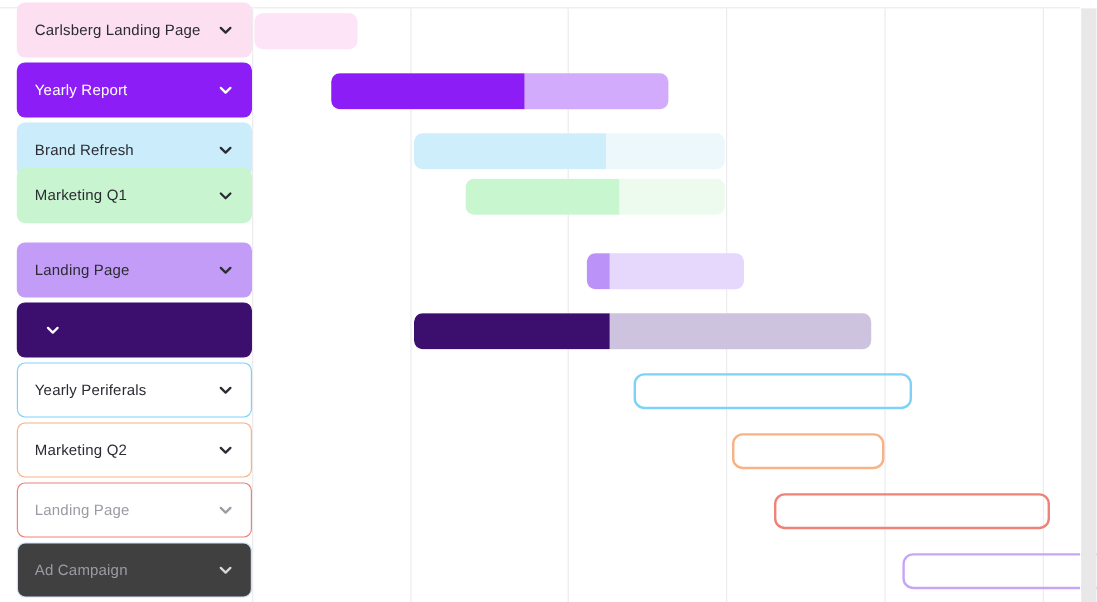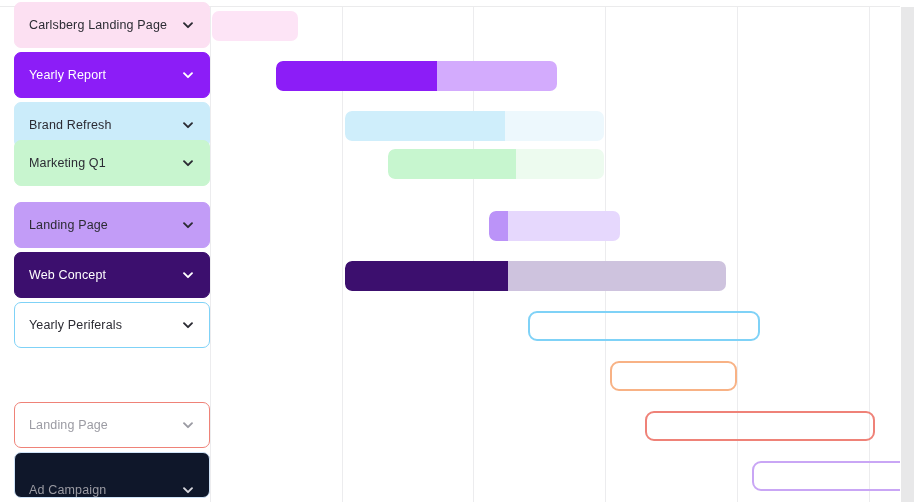--- a/index.html
+++ b/index.html
@@ -213,21 +213,20 @@
               <path d="M3 5.2 L7 9.2 L11 5.2" fill="none" stroke="#2b2b33" stroke-width="1.9" stroke-linecap="round" stroke-linejoin="round"></path>
             </svg>
           </span>
         </div>
         <div class="bar" style="left: 489px; width: 131px; background: rgb(230, 216, 253);">
           <div class="bar-progress" style="width: 19px; background: rgb(187, 147, 248);"></div>
         </div>
       </div>
       <div class="row" style="top: 250px;">
         <div class="task-pill light-text" style="background: rgb(60, 15, 110); border-color: rgb(60, 15, 110);">
-          <span class="task-label">Web Concept</span>
           <span class="chevron">
             <svg width="14" height="14" viewBox="0 0 14 14">
               <path d="M3 5.2 L7 9.2 L11 5.2" fill="none" stroke="#ffffff" stroke-width="1.9" stroke-linecap="round" stroke-linejoin="round"></path>
             </svg>
           </span>
         </div>
         <div class="bar" style="left: 345px; width: 381px; background: rgb(206, 195, 222);">
           <div class="bar-progress" style="width: 163px; background: rgb(60, 15, 110);"></div>
         </div>
       </div>
@@ -236,35 +235,43 @@
           <span class="task-label">Yearly Periferals</span>
           <span class="chevron">
             <svg width="14" height="14" viewBox="0 0 14 14">
               <path d="M3 5.2 L7 9.2 L11 5.2" fill="none" stroke="#2b2b33" stroke-width="1.9" stroke-linecap="round" stroke-linejoin="round"></path>
             </svg>
           </span>
         </div>
         <div class="bar outline" style="left: 528px; width: 232px; border-color: rgb(127, 210, 247);"></div>
       </div>
       <div class="row" style="top: 350px;">
+        <div class="task-pill" style="background: rgb(255, 255, 255); border-color: rgb(248, 178, 133);">
+          <span class="task-label">Marketing Q2</span>
+          <span class="chevron">
+            <svg width="14" height="14" viewBox="0 0 14 14">
+              <path d="M3 5.2 L7 9.2 L11 5.2" fill="none" stroke="#2b2b33" stroke-width="1.9" stroke-linecap="round" stroke-linejoin="round"></path>
+            </svg>
+          </span>
+        </div>
         <div class="bar outline" style="left: 610px; width: 127px; border-color: rgb(248, 178, 133);"></div>
       </div>
       <div class="row" style="top: 400px;">
         <div class="task-pill muted-text" style="background: rgb(255, 255, 255); border-color: rgb(239, 130, 120);">
           <span class="task-label">Landing Page</span>
           <span class="chevron">
             <svg width="14" height="14" viewBox="0 0 14 14">
               <path d="M3 5.2 L7 9.2 L11 5.2" fill="none" stroke="#9b9ba3" stroke-width="1.9" stroke-linecap="round" stroke-linejoin="round"></path>
             </svg>
           </span>
         </div>
         <div class="bar outline" style="left: 645px; width: 230px; border-color: rgb(239, 130, 120);"></div>
       </div>
       <div class="row" style="top: 450px;">
-        <div class="task-pill muted-text" style="background: #0f172a; border-color: rgb(207, 227, 248); align-items: flex-end;">
+        <div class="task-pill muted-text" style="background: #404040; border-color: rgb(207, 227, 248);">
           <span class="task-label">Ad Campaign</span>
           <span class="chevron">
             <svg width="14" height="14" viewBox="0 0 14 14">
               <path d="M3 5.2 L7 9.2 L11 5.2" fill="none" stroke="#d7d7dd" stroke-width="1.9" stroke-linecap="round" stroke-linejoin="round"></path>
             </svg>
           </span>
         </div>
         <div class="bar outline" style="left: 752px; width: 175px; border-color: rgb(201, 166, 245);"></div>
       </div>
     </div>

